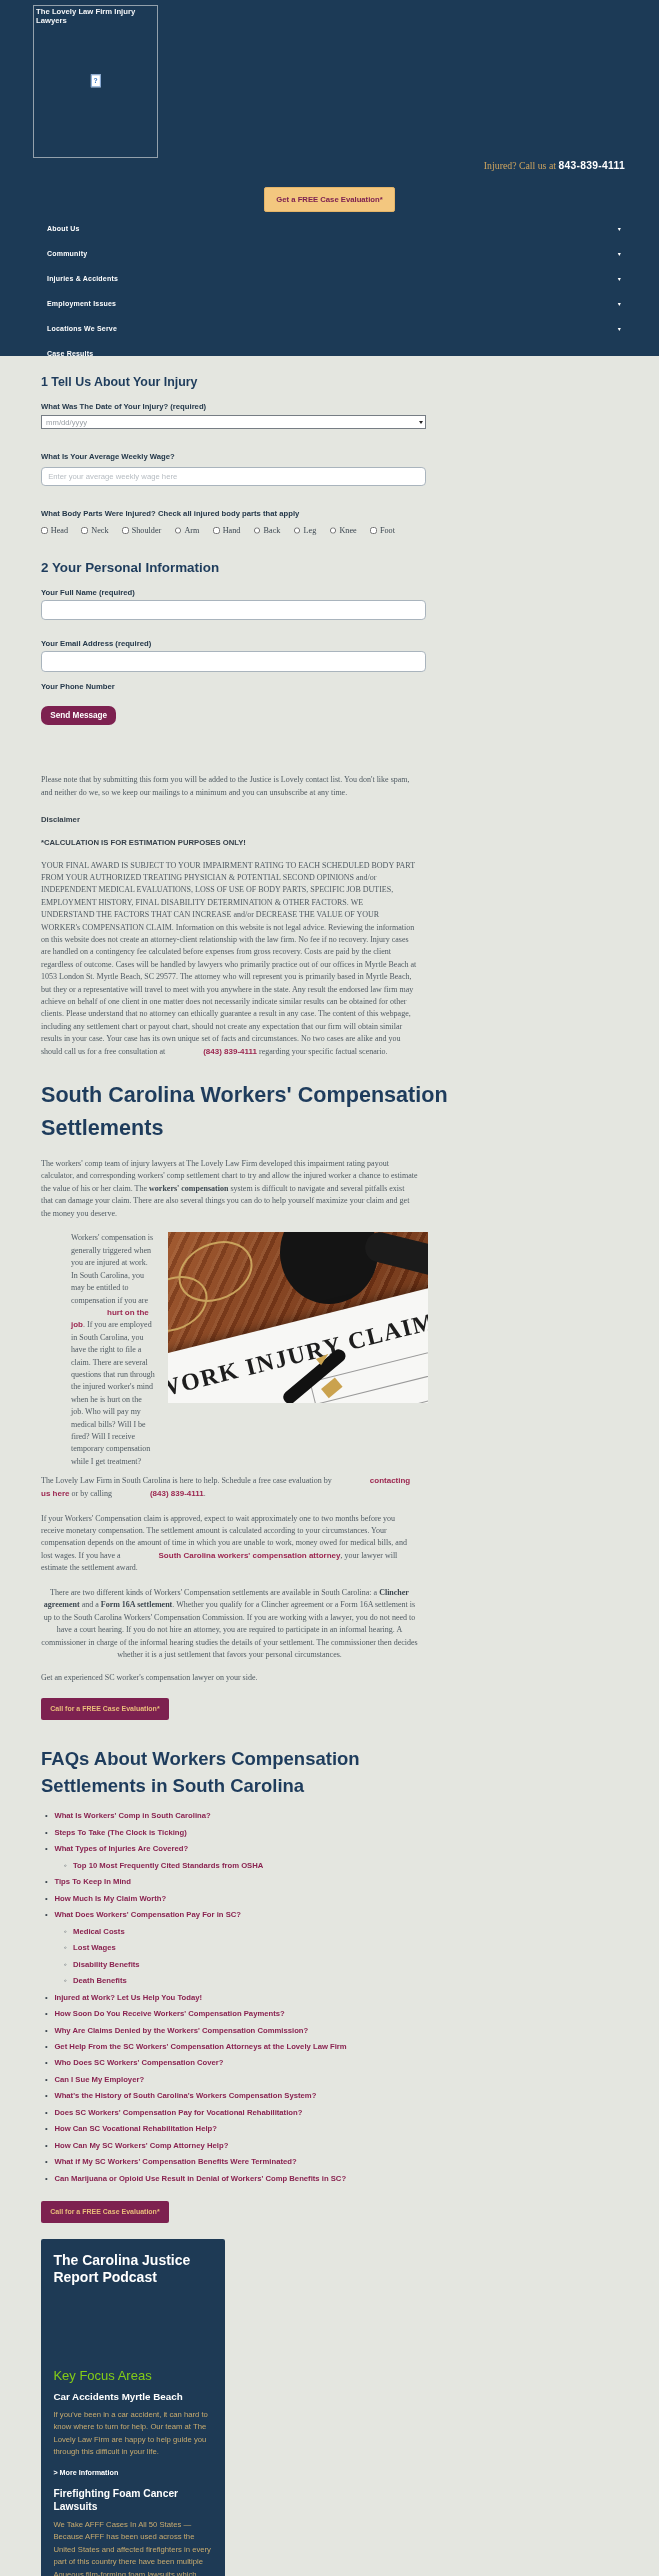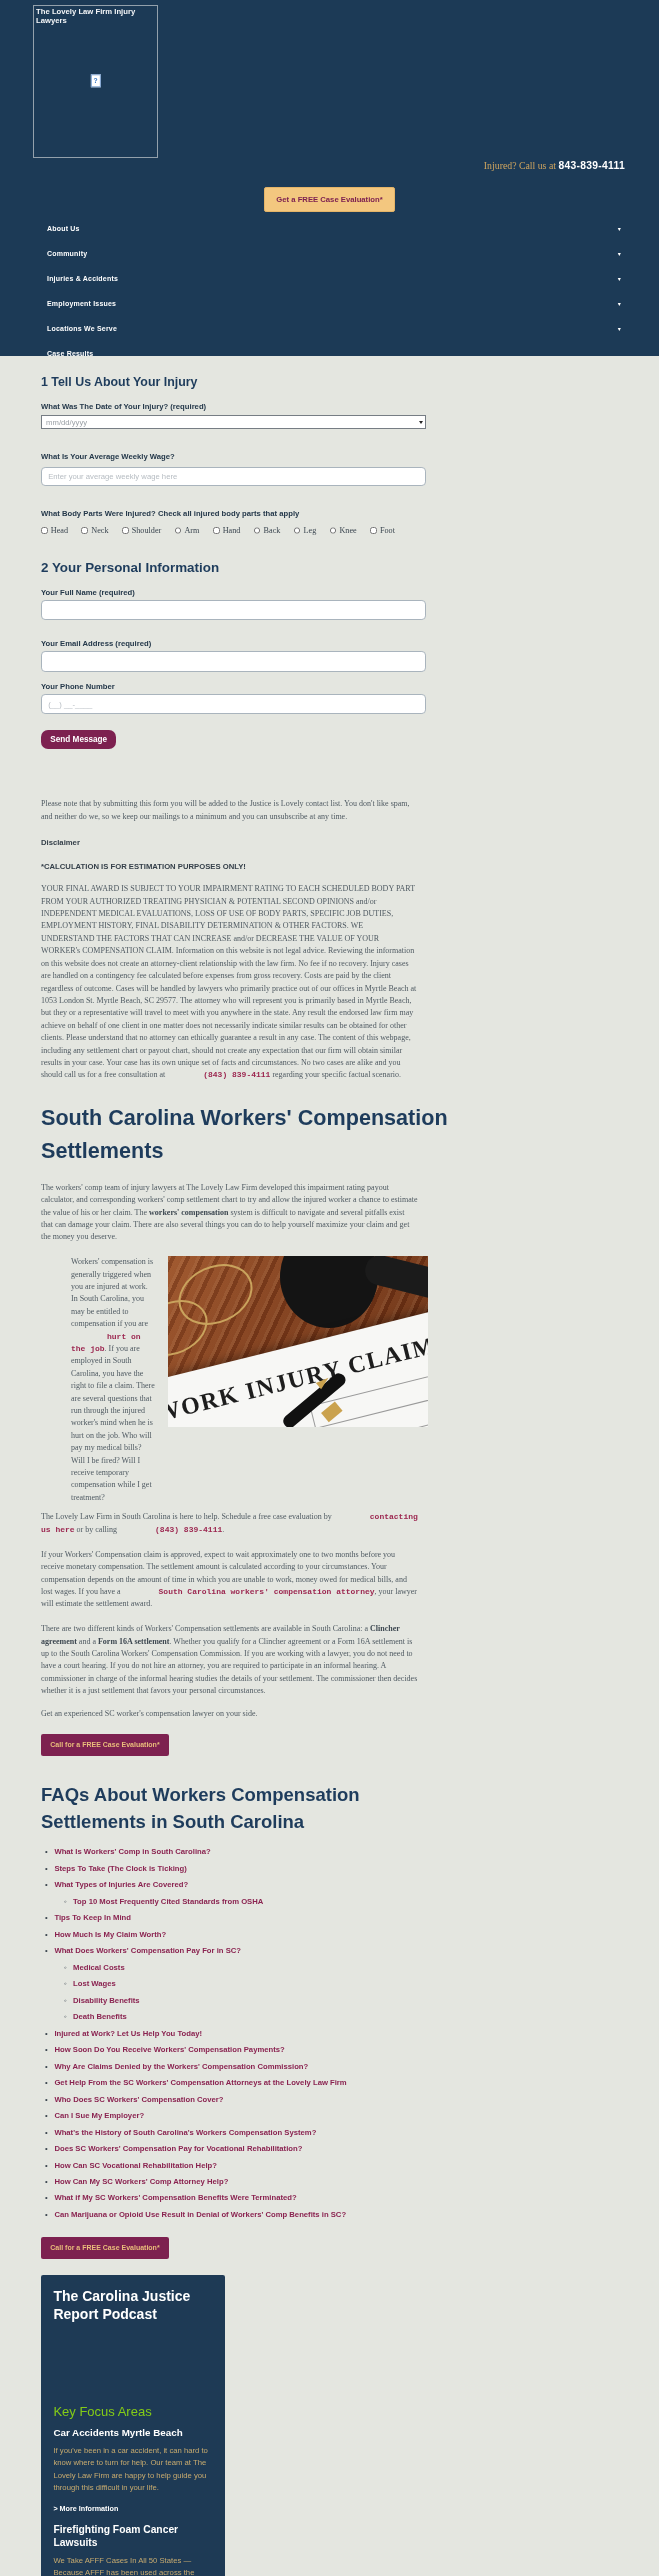--- a/index.html
+++ b/index.html
@@ -44,21 +44,21 @@
   .cb { display:flex; align-items:flex-start; gap:3.1px; cursor:pointer; }
   .cb input { width:6.7px; height:6.7px; margin-top:1px; }
   .cb span { font-family:"Liberation Serif",serif; font-size:8.2px; color:#3b4650; }
   .send-btn { margin-top:15.5px; background:#7d2150; color:#fff; font-size:8.2px; font-weight:bold;
               border:none; border-radius:7px; padding:5.2px 9.3px; cursor:pointer; }
   p.body { font-family:"Liberation Serif",serif; font-size:8px; line-height:12.4px; color:#4f5a62; width:377px; }
   .note-p { margin-top:49px; line-height:12px; }
   .disc-title { margin-top:15.5px; color:#35404a; font-size:7.7px; font-weight:bold; }
   .calc-note { margin-top:14.4px; color:#35404a; font-size:7.7px; font-weight:bold; }
   .legal-p { margin-top:12.4px; }
-  a.mlink-serif { color:#9c2750; font-weight:bold; font-family:Liberation Mono, monospace;padding-left:36px; }
+  a.mlink-serif { color:#9c2750; font-weight:bold; font-family:Liberation Sans, sans-serif;padding-left:36px; }
   h1.big { margin-top:19.6px; color:#1e3c5c; font-size:21.6px; line-height:33px; font-weight:bold; width:464px; }
   .intro-p { margin-top:14.4px; }
   .media-block { display:flex; margin-top:12.4px; gap:12.4px;margin-left:30px; }
   .media-text { width:115px; }
   .photo { width:260px; height:171px; position:relative; overflow:hidden; flex:none;
            background:linear-gradient(125deg,#9a522a 0%,#7c3b1b 40%,#602a10 100%); }
   .wood { position:absolute; inset:0;
           background:repeating-linear-gradient(115deg, rgba(255,210,160,.14) 0 3.1px, rgba(60,20,5,.18) 3.1px 7.2px, rgba(255,190,130,.08) 7.2px 13.4px); }
   .paper { position:absolute; left:-20.6px; top:88px; width:330px; height:185px; background:#f7f7f5;
            transform:rotate(-14deg); box-shadow:0 -3.1px 9.3px rgba(0,0,0,.35); }
@@ -74,21 +74,21 @@
               border-radius:50%; transform:rotate(-24deg); }
   .glasses2 { position:absolute; left:-31px; top:46px; width:72px; height:52px; border:2.6px solid #c9a35d;
               border-radius:50%; transform:rotate(-24deg); }
   .pen-body { position:absolute; left:108px; top:138px; width:77px; height:13.4px; background:#111;
               transform:rotate(-40deg); border-radius:6.2px; }
   .pen-nib { position:absolute; left:149px; top:122px; width:0; height:0; transform:rotate(-40deg);
              border-left:13.4px solid #caa24e; border-top:4.6px solid transparent; border-bottom:4.6px solid transparent; }
   .pen-band { position:absolute; left:155px; top:150px; width:17.5px; height:12.4px; background:#caa24e; transform:rotate(-40deg); }
   .help-p { margin-top:7.2px; }
   .approved-p { margin-top:12.4px; }
-  .kinds-p { margin-top:12.4px; }
+  .kinds-p { margin-top:12.4px;text-align:center; }
   .getlaw-p { margin-top:10.3px; }
   .bstrong { font-weight:bold; color:#3c4750; }
   .maroon-btn { display:inline-block; margin-top:13.4px; background:#7d2150; color:#e9bd7b; font-size:7px;
                 font-weight:bold; padding:7.7px 9.3px; border-radius:2.1px; border:none; cursor:pointer; }
   h1.faq-title { margin-top:25px; color:#1e3c5c; font-size:18.5px; line-height:27px; font-weight:bold; width:361px; }
   .faq-list { margin-top:11.3px; list-style:none; }
   .faq-list li { font-size:7.7px; line-height:11.3px; margin-bottom:5.2px; position:relative; padding-left:13.4px; }
   .faq-list li.top::before { content:"•"; position:absolute; left:4.1px; color:#3c4750; }
   .faq-list li.sub { padding-left:32px; }
   .faq-list li.sub::before { content:"◦"; position:absolute; left:23px; color:#3c4750; }
@@ -212,21 +212,20 @@
 
     <h1 class="step2">2 Your Personal Information</h1>
 
     <label class="flabel" style="margin-top:12.4px">Your Full Name (required)</label>
     <input class="tinput" style="margin-top: 3.1px; height: 20.6px;">
 
     <label class="flabel" style="margin-top:18.5px">Your Email Address (required)</label>
     <input class="tinput" style="margin-top: 3.1px; height: 20.6px;">
 
     <label class="flabel" style="margin-top:10px">Your Phone Number</label>
-    <input class="tinput" style="margin-top: 3.1px; height: 20.6px;" placeholder="(__) __-____">
 
     <button class="send-btn">Send Message</button>
 
     <p class="body note-p">Please note that by submitting this form you will be added to the Justice is Lovely contact list. You don't like spam, and neither do we, so we keep our mailings to a minimum and you can unsubscribe at any time.</p>
     <div class="disc-title">Disclaimer</div>
     <div class="calc-note">*CALCULATION IS FOR ESTIMATION PURPOSES ONLY!</div>
     <p class="body legal-p"><span>YOUR FINAL AWARD IS SUBJECT TO YOUR IMPAIRMENT RATING TO EACH SCHEDULED BODY PART FROM YOUR AUTHORIZED TREATING PHYSICIAN &amp; POTENTIAL SECOND OPINIONS and/or INDEPENDENT MEDICAL EVALUATIONS, LOSS OF USE OF BODY PARTS, SPECIFIC JOB DUTIES, EMPLOYMENT HISTORY, FINAL DISABILITY DETERMINATION &amp; OTHER FACTORS. WE UNDERSTAND THE FACTORS THAT CAN INCREASE and/or DECREASE THE VALUE OF YOUR WORKER's COMPENSATION CLAIM. Information on this website is not legal advice. Reviewing the information on this website does not create an attorney-client relationship with the law firm. No fee if no recovery. Injury cases are handled on a contingency fee calculated before expenses from gross recovery. Costs are paid by the client regardless of outcome. Cases will be handled by lawyers who primarily practice out of our offices in Myrtle Beach at 1053 London St. Myrtle Beach, SC 29577. The attorney who will represent you is primarily based in Myrtle Beach, but they or a representative will travel to meet with you anywhere in the state. Any result the endorsed law firm may achieve on behalf of one client in one matter does not necessarily indicate similar results can be obtained for other clients. Please understand that no attorney can ethically guarantee a result in any case. The content of this webpage, including any settlement chart or payout chart, should not create any expectation that our firm will obtain similar results in your case. Your case has its own unique set of facts and circumstances. No two cases are alike and you should call us for a free consultation at </span><a class="mlink-serif">(843) 839-4111</a><span> regarding your specific factual scenario.</span></p>
 
     <h1 class="big">South Carolina Workers' Compensation Settlements</h1>
 

